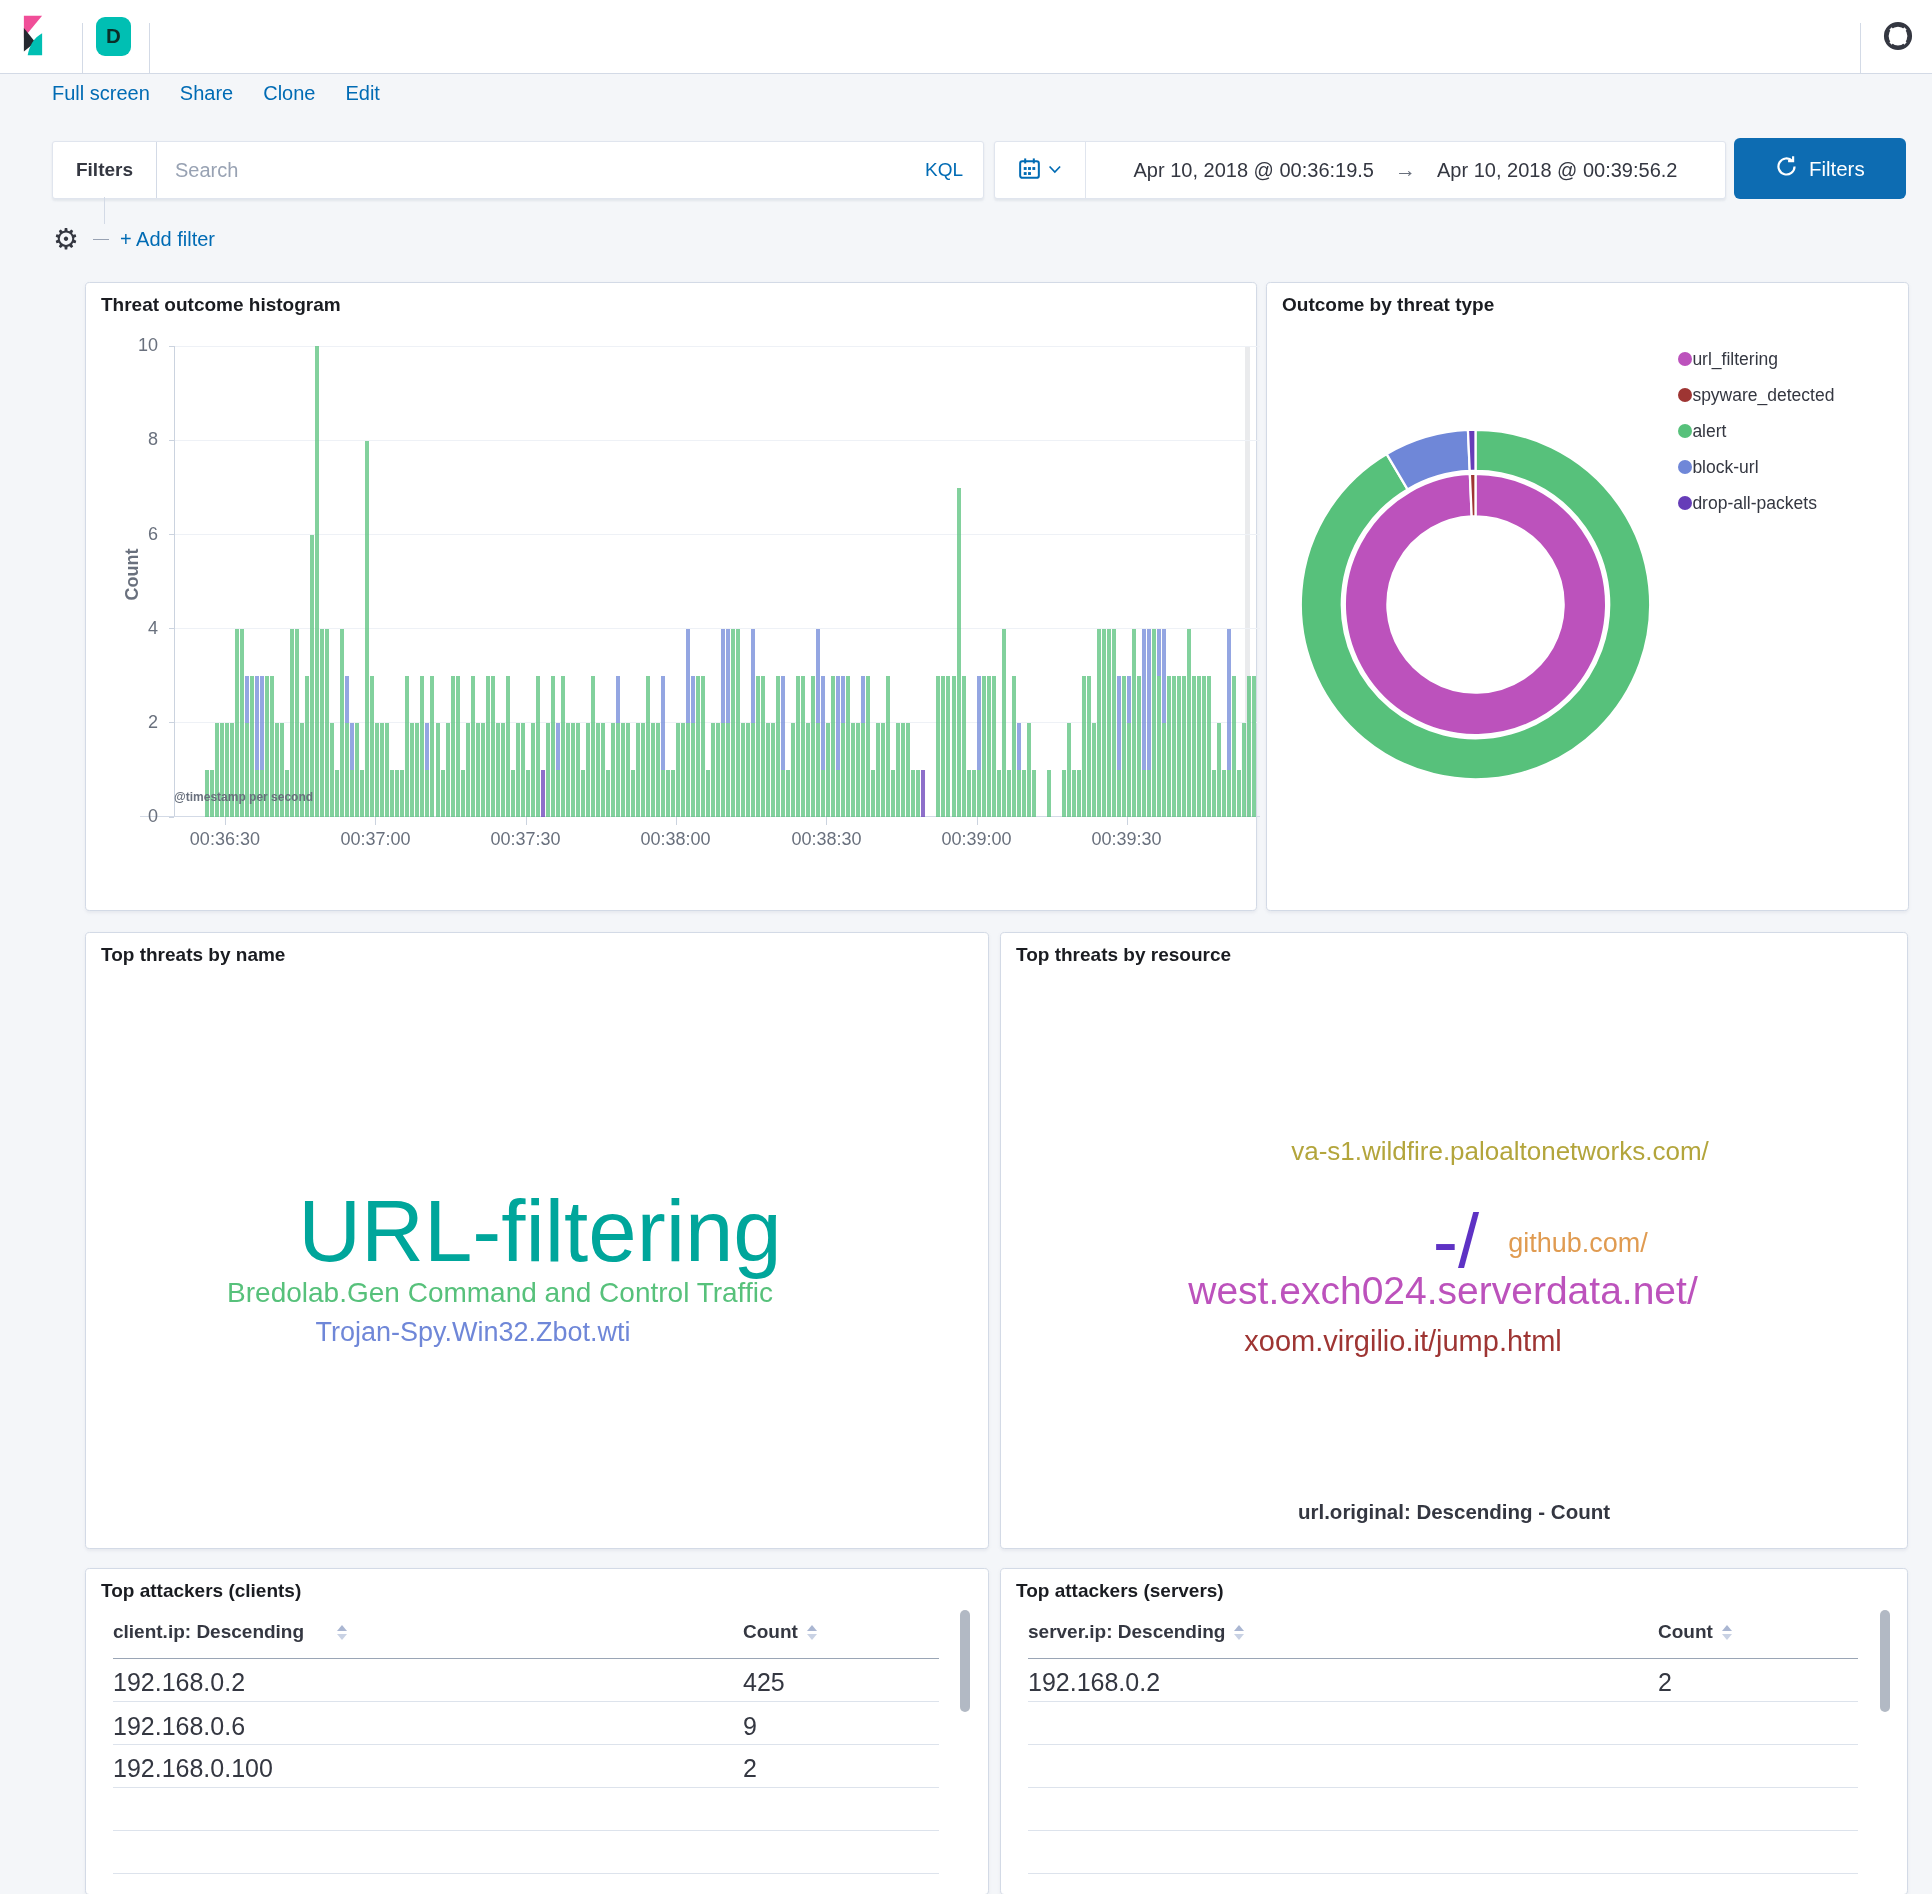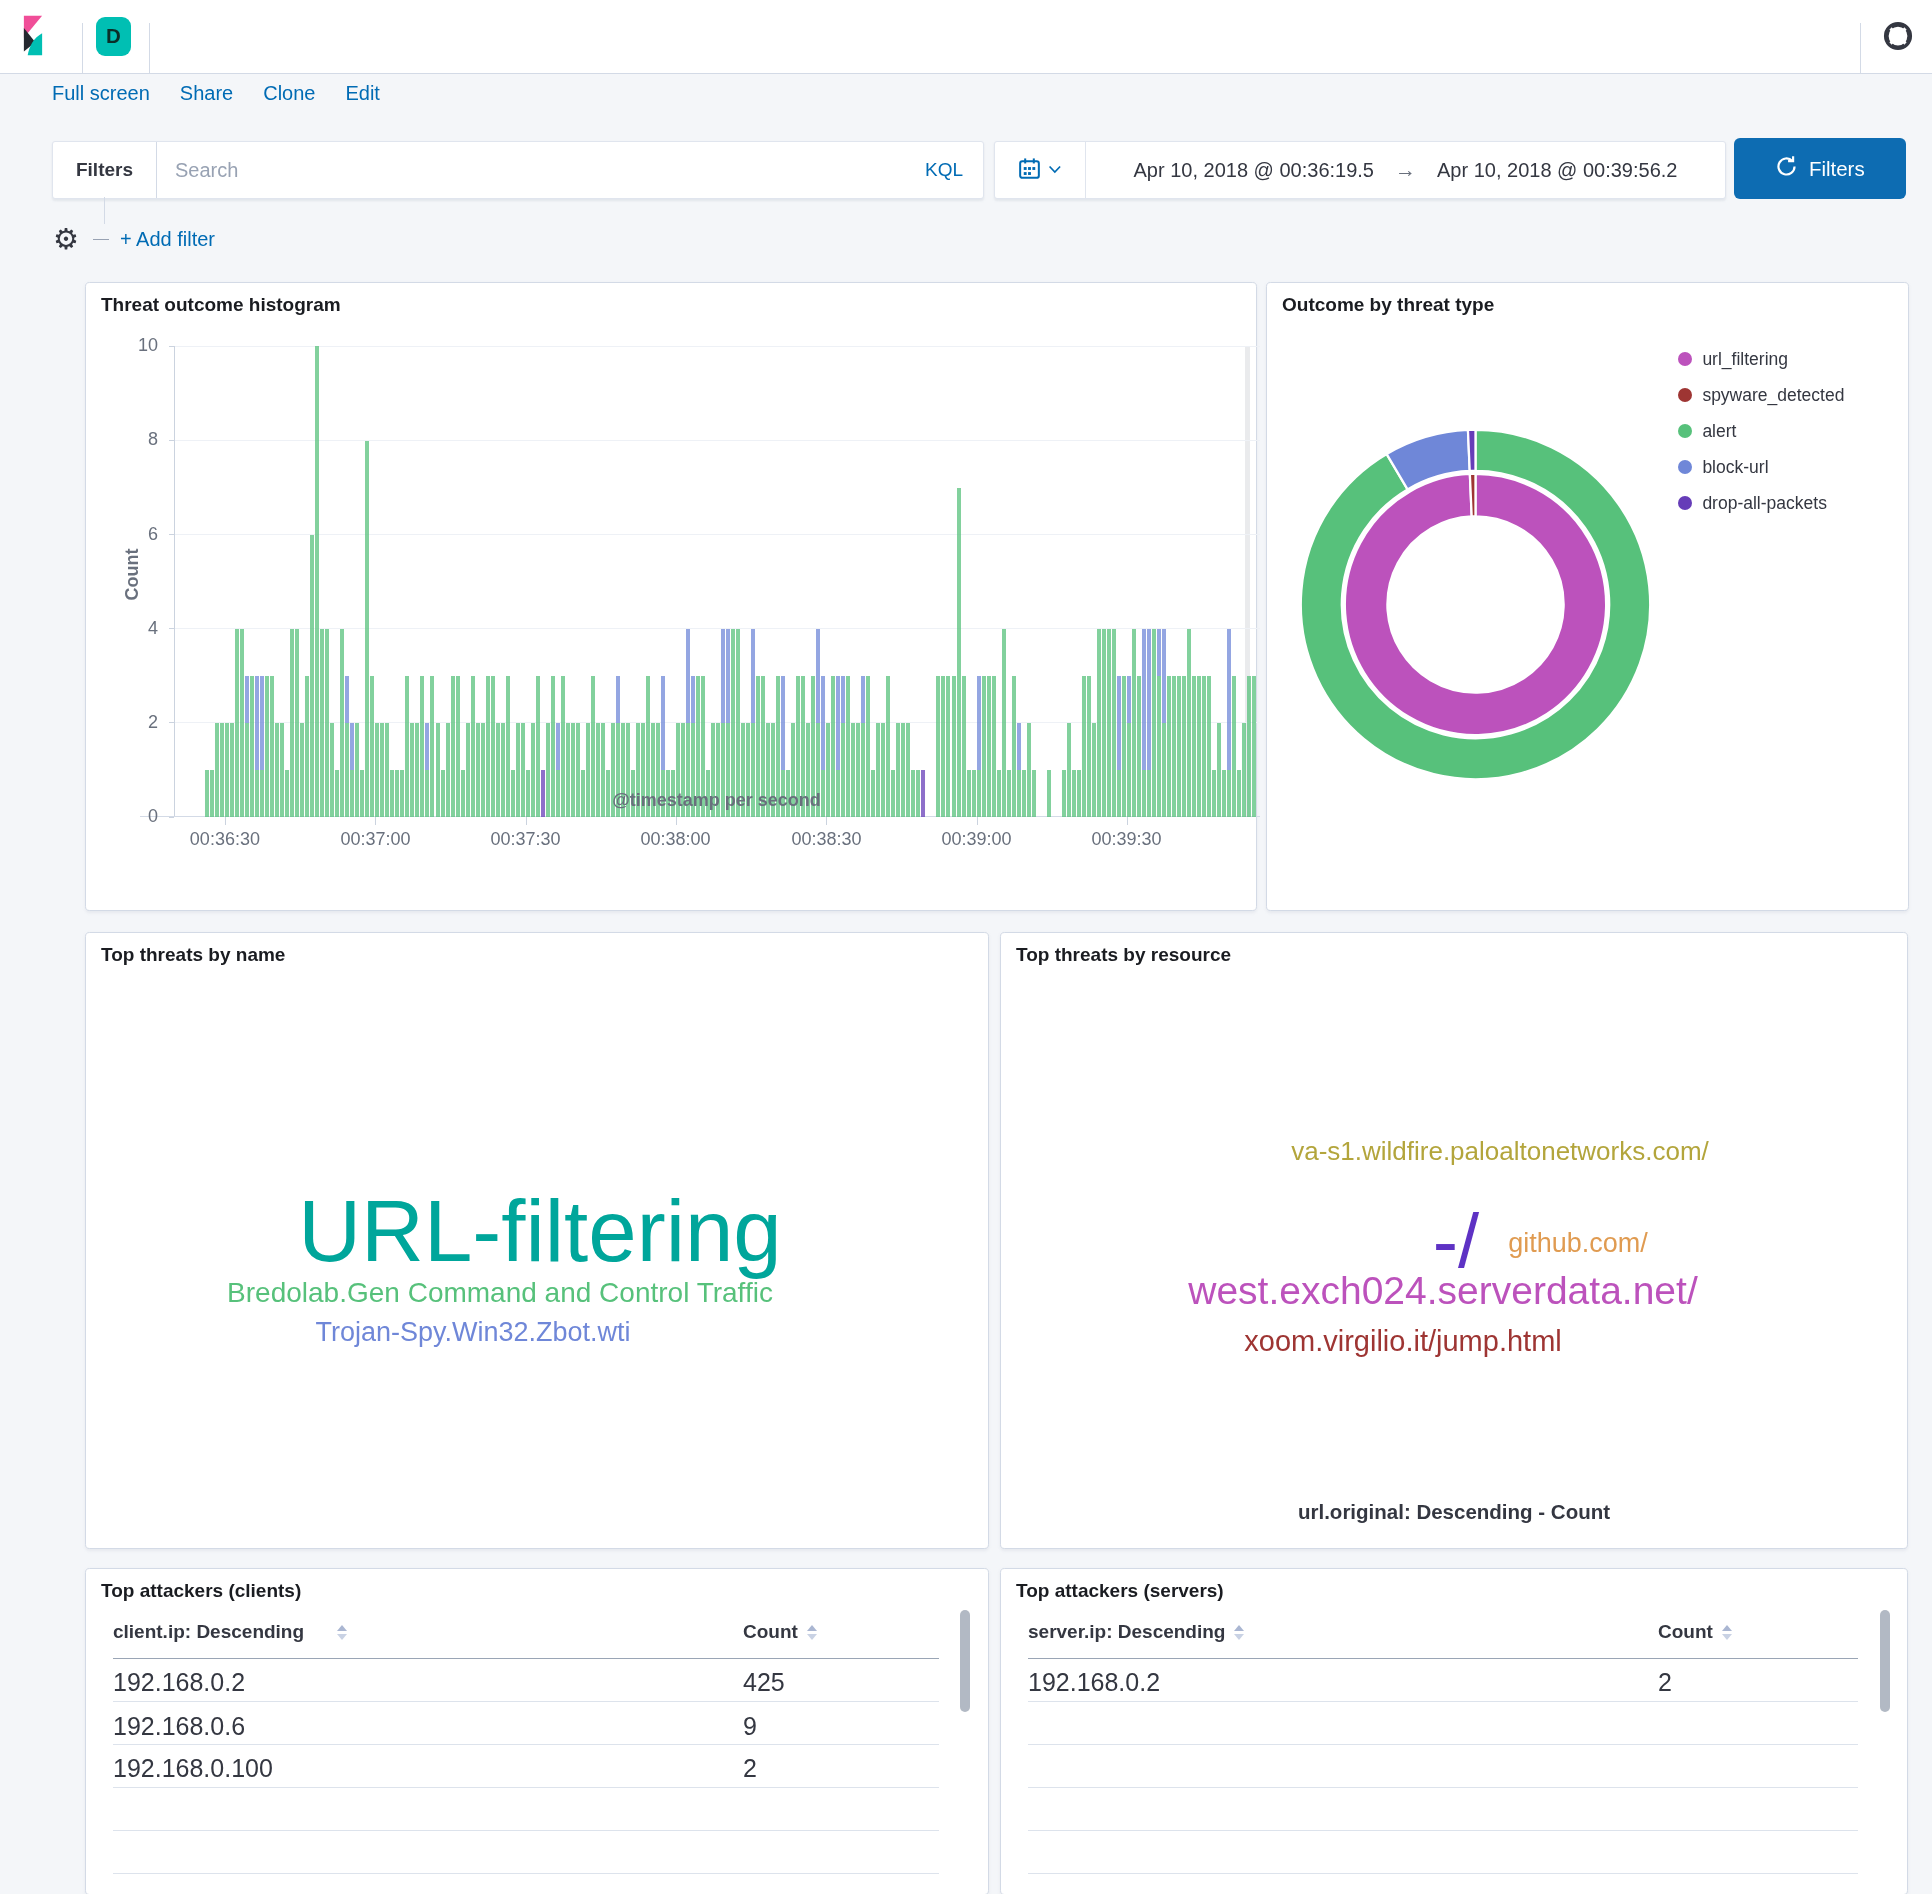--- a/index.html
+++ b/index.html
@@ -54,26 +54,26 @@
   
   #hist-plot{position:absolute;left:88px;top:63px;width:1085px;height:471px;border-left:0.8px solid #cbd3df;}
   .gridline{position:absolute;left:0;width:100%;height:0.8px;background:#eef1f6;}
   .baseline{position:absolute;left:-35px;right:0;bottom:0;height:0.8px;background:#d3dae6;}
   .bar-seg{position:absolute;width:3.8px;opacity:.74;}
   .ytick-label{position:absolute;width:47px;text-align:right;font-size:18px;color:#69707d;}
   .ytick-mark{position:absolute;width:5.3px;height:0.8px;background:#cbd3df;}
   .xtick-mark{position:absolute;width:0.8px;height:7.6px;background:#cbd3df;}
   .xtick-label{position:absolute;width:121px;text-align:center;font-size:18px;color:#69707d;}
   .ylabel{position:absolute;left:-65px;top:228px;transform:rotate(-90deg);transform-origin:center;font-size:18px;font-weight:700;color:#69707d;}
-  .xlabel{position:absolute;left:0;width:1085px;text-align:center;top:507px;font-size:18px;font-weight:700;color:#69707d;}
+  .xlabel{position:absolute;left:0;width:1085px;text-align:left;top:507px;font-size:12px;font-weight:700;color:#69707d;}
   .end-marker{position:absolute;bottom:0;width:5.3px;height:471px;background:rgba(105,112,125,.14);}
 
   
   #donut-legend{position:absolute;left:411px;top:58px;}
-  .legend-row{display:flex;align-items:center;gap:10px;height:36px;cursor:pointer;}
+  .legend-row{display:flex;align-items:center;height:36px;cursor:pointer;}
   .legend-dot{width:14.4px;height:14.4px;border-radius:50%;flex:0 0 auto;}
   .legend-label{font-size:17.5px;color:#343741;}
 
   
   .tag{position:absolute;transform:translate(-50%,-50%);white-space:nowrap;cursor:pointer;}
   .viz-caption{position:absolute;left:0;right:0;bottom:24px;text-align:center;font-size:20.5px;font-weight:700;color:#343741;}
 
   
   .t-header{position:absolute;top:52px;font-size:19px;font-weight:700;color:#343741;display:flex;align-items:center;}
   .t-cell{position:absolute;font-size:25px;color:#343741;}

